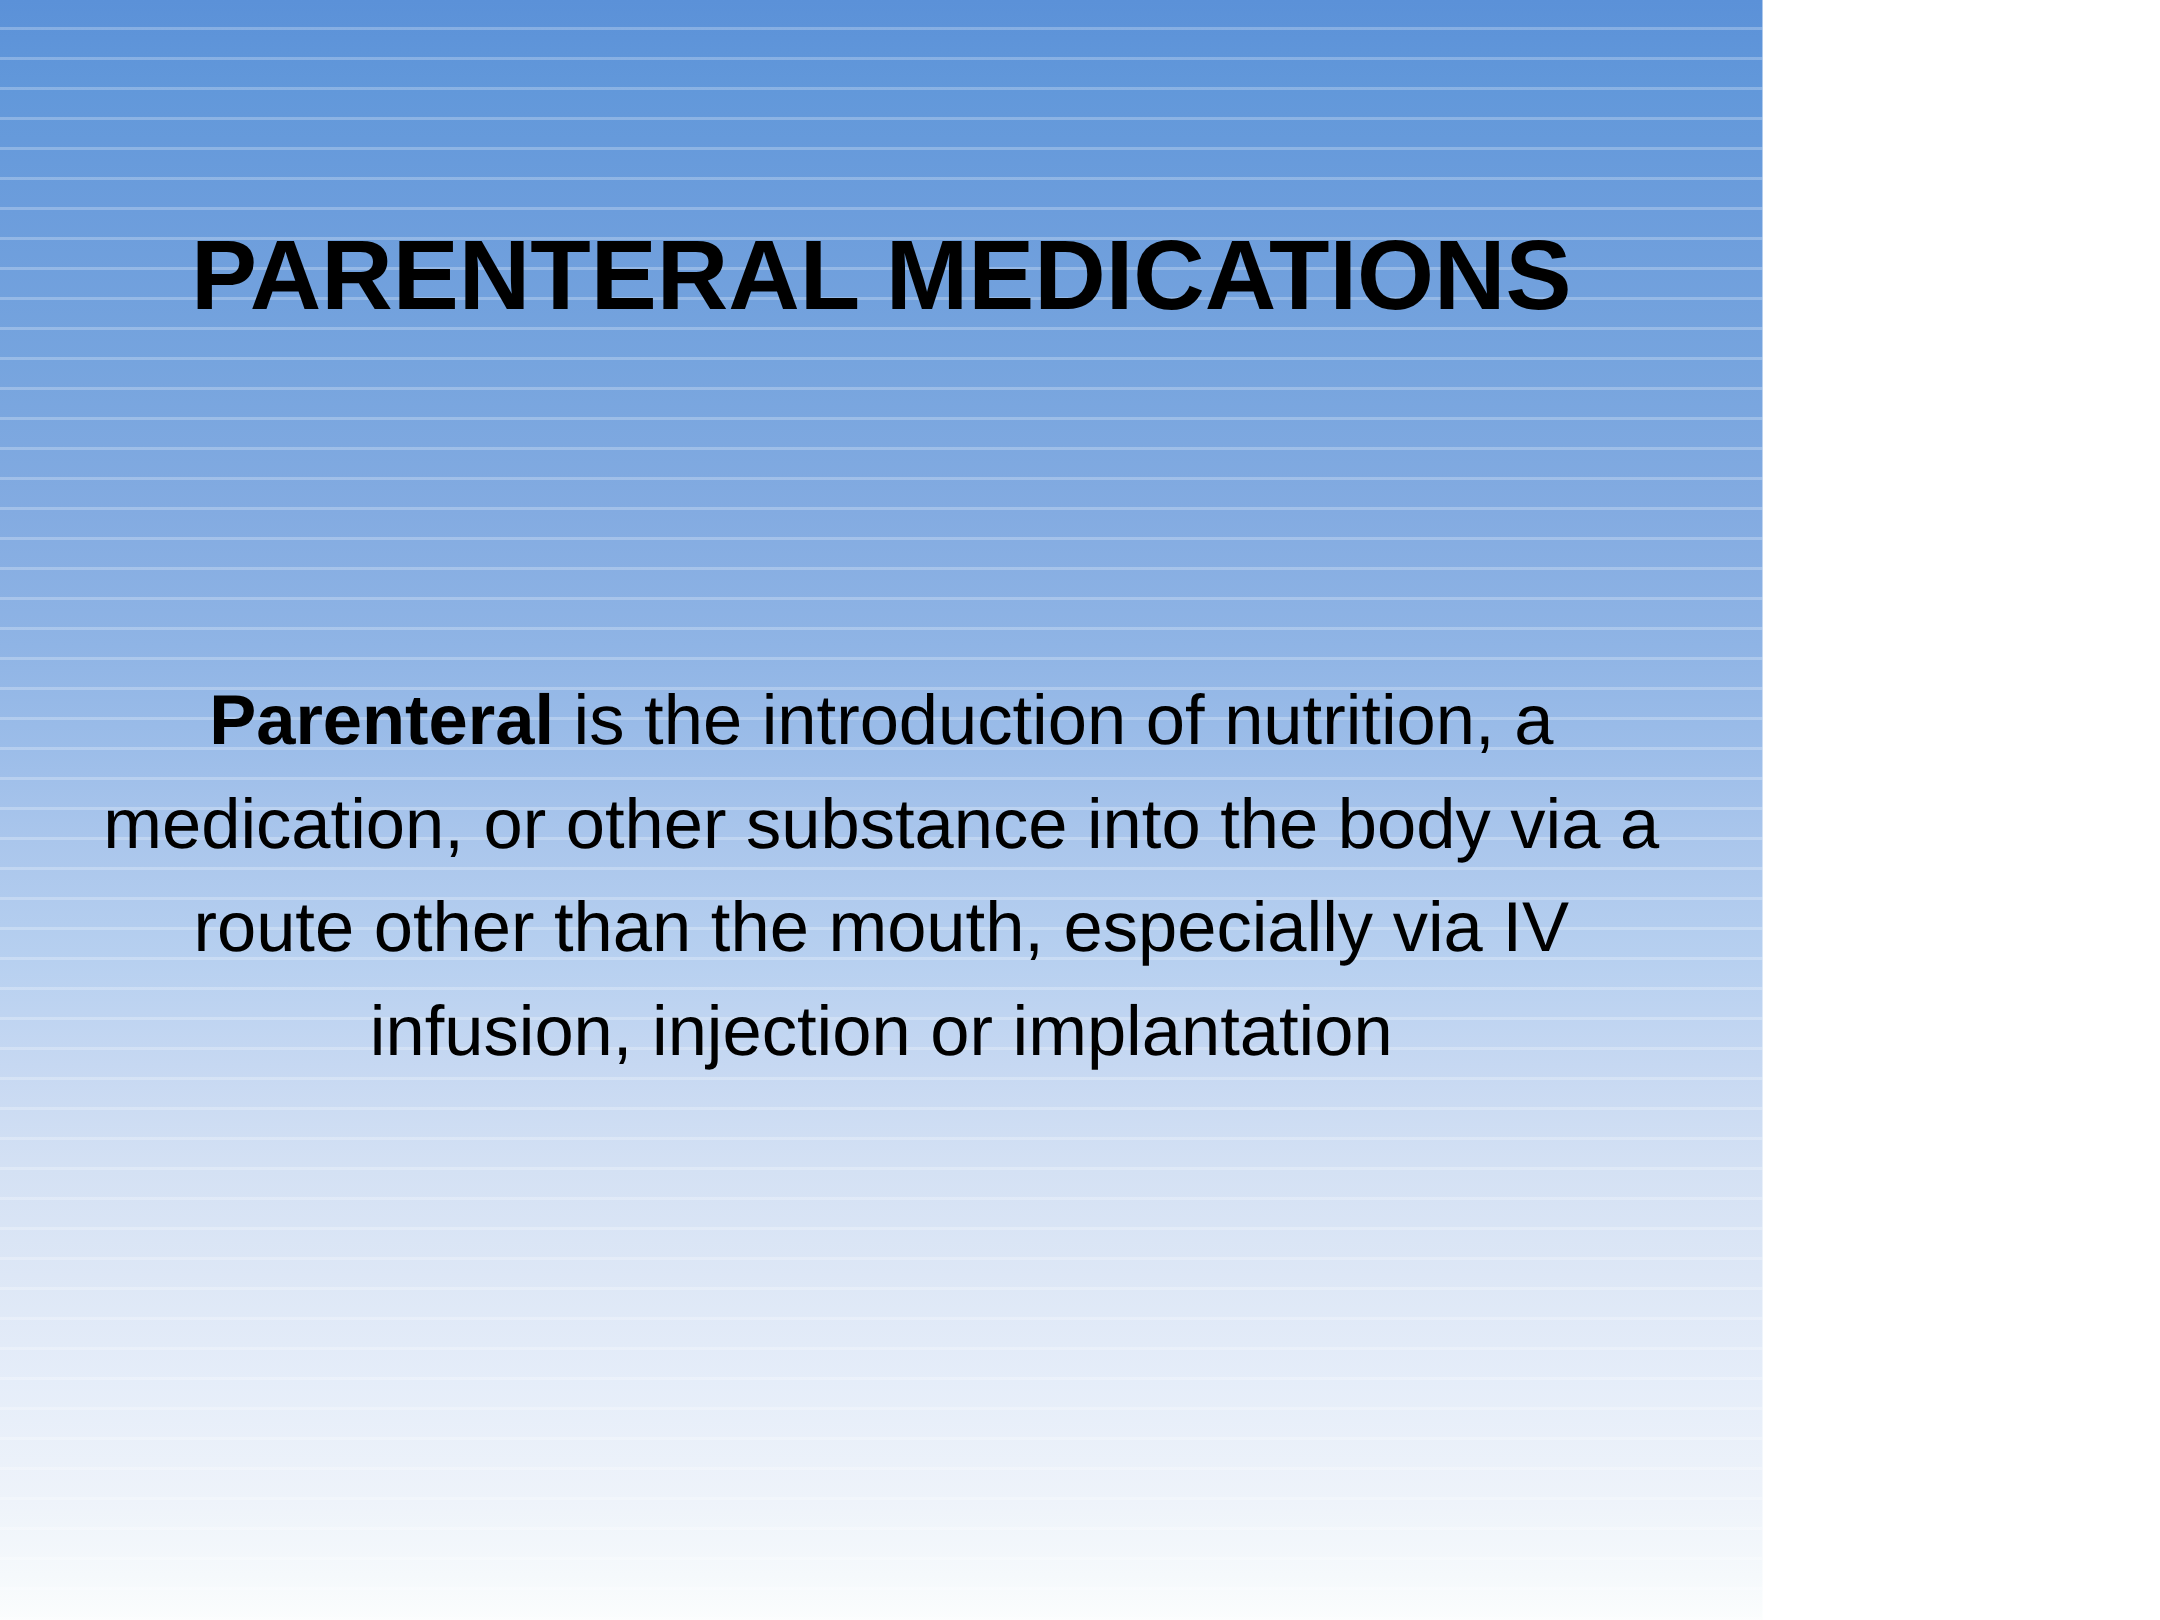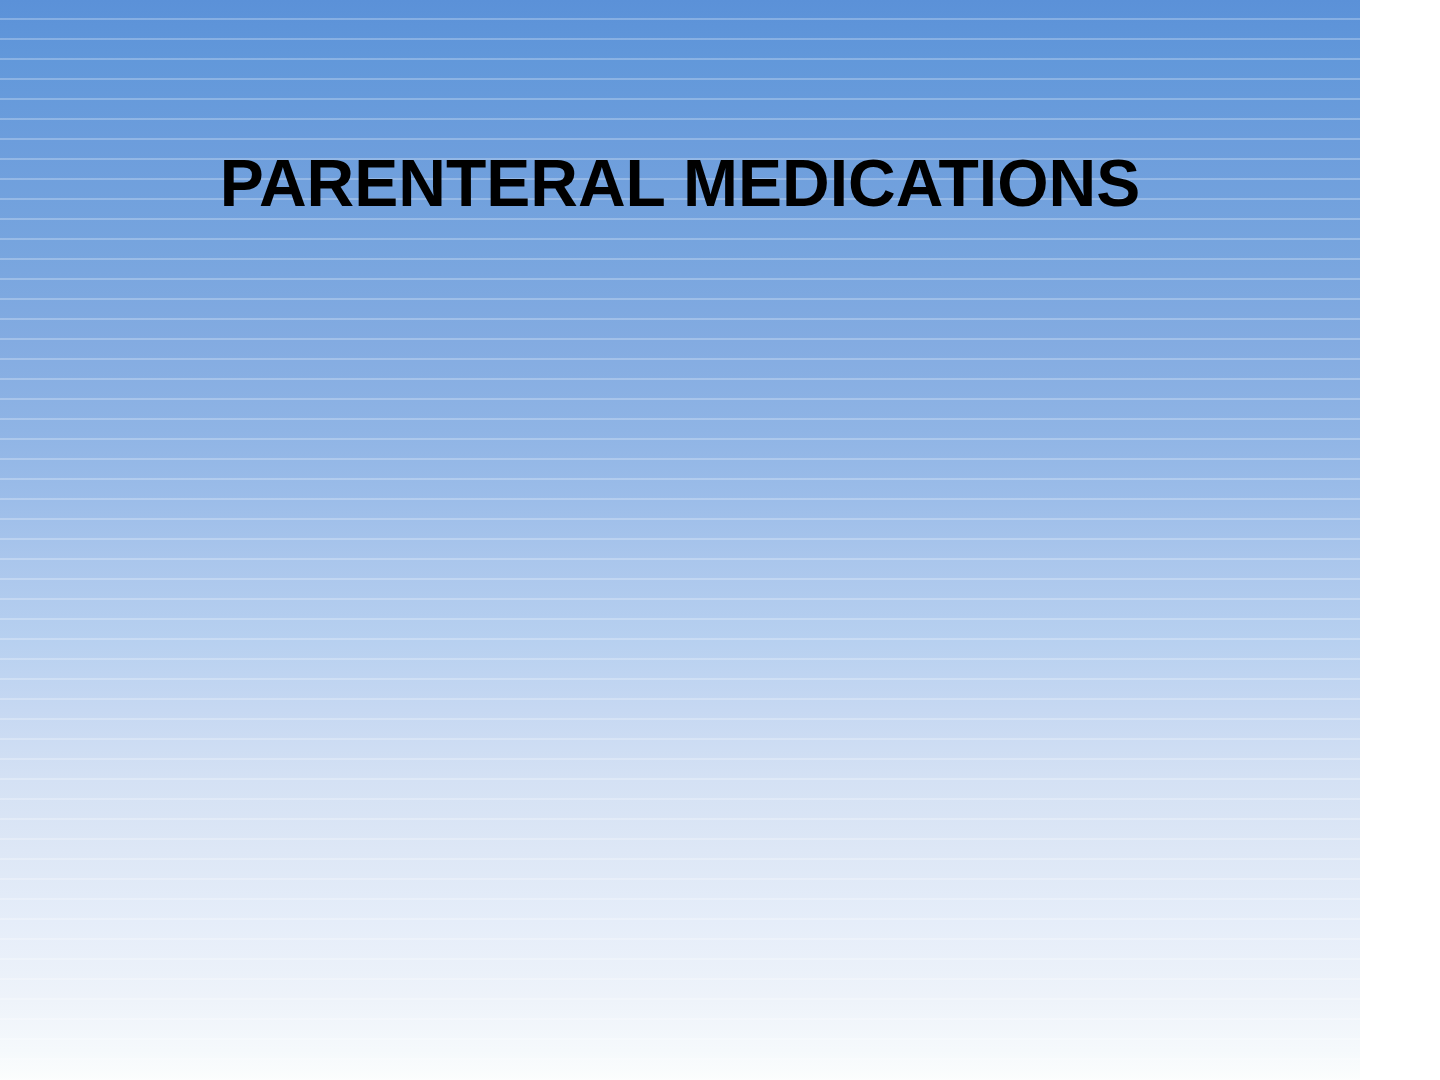--- a/index.html
+++ b/index.html
@@ -4,21 +4,21 @@
 <title>Parenteral Medications Slide</title>
 <style>
   html, body {
     margin: 0;
     padding: 0;
     background: #ffffff;
   }
 
   .slide {
     position: relative;
-    width: 1360px;
+    width: 1175px;
     height: 1080px;
     overflow: hidden;
     font-family: "Liberation Sans", sans-serif;
     
     background-image: linear-gradient(
       to bottom,
       #5b91d8 0px,
       #6298da 60px,
       #6c9ddc 140px,
       #76a4de 240px,
@@ -90,15 +90,16 @@
 <body>
 
 <div class="slide">
 
   <div class="slide-banding"></div>
 
   <div class="slide-content">
 
     <h1 class="slide-title">PARENTERAL MEDICATIONS</h1>
 
+    <p class="slide-body"><span class="body-lead">Parenteral</span><span> is the introduction of nutrition, a medication, or other substance into the body via a route other than the mouth, especially via IV infusion, injection or implantation</span></p>
 
   </div>
 </div>
 
 </body></html>

